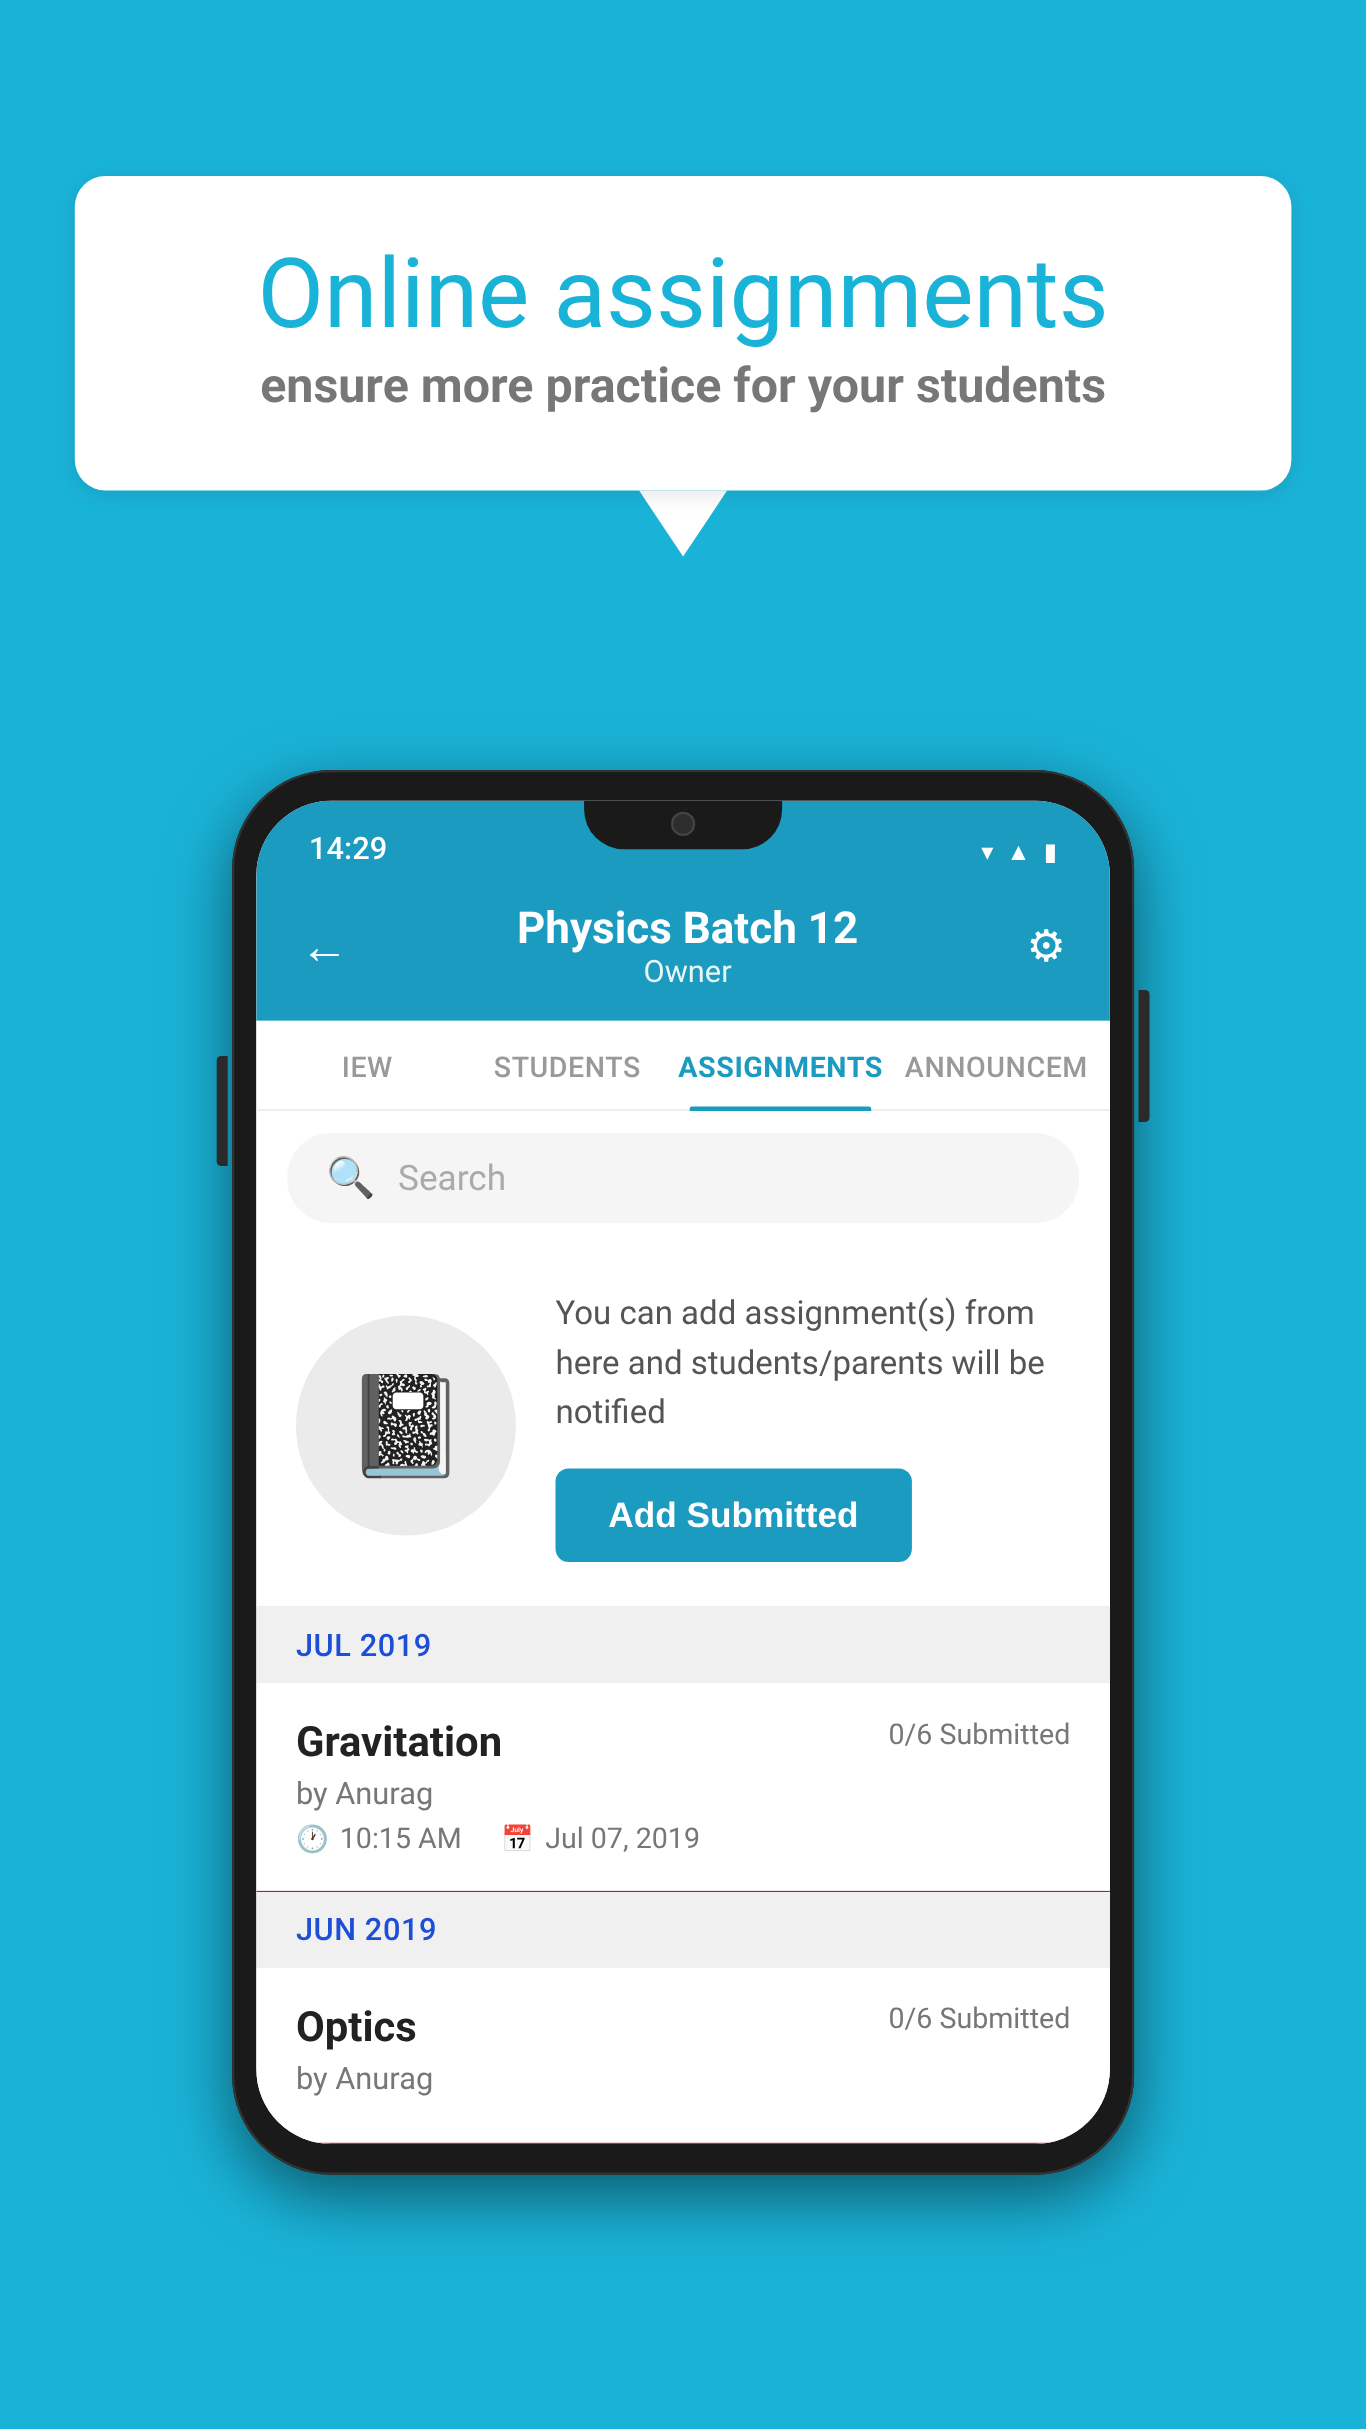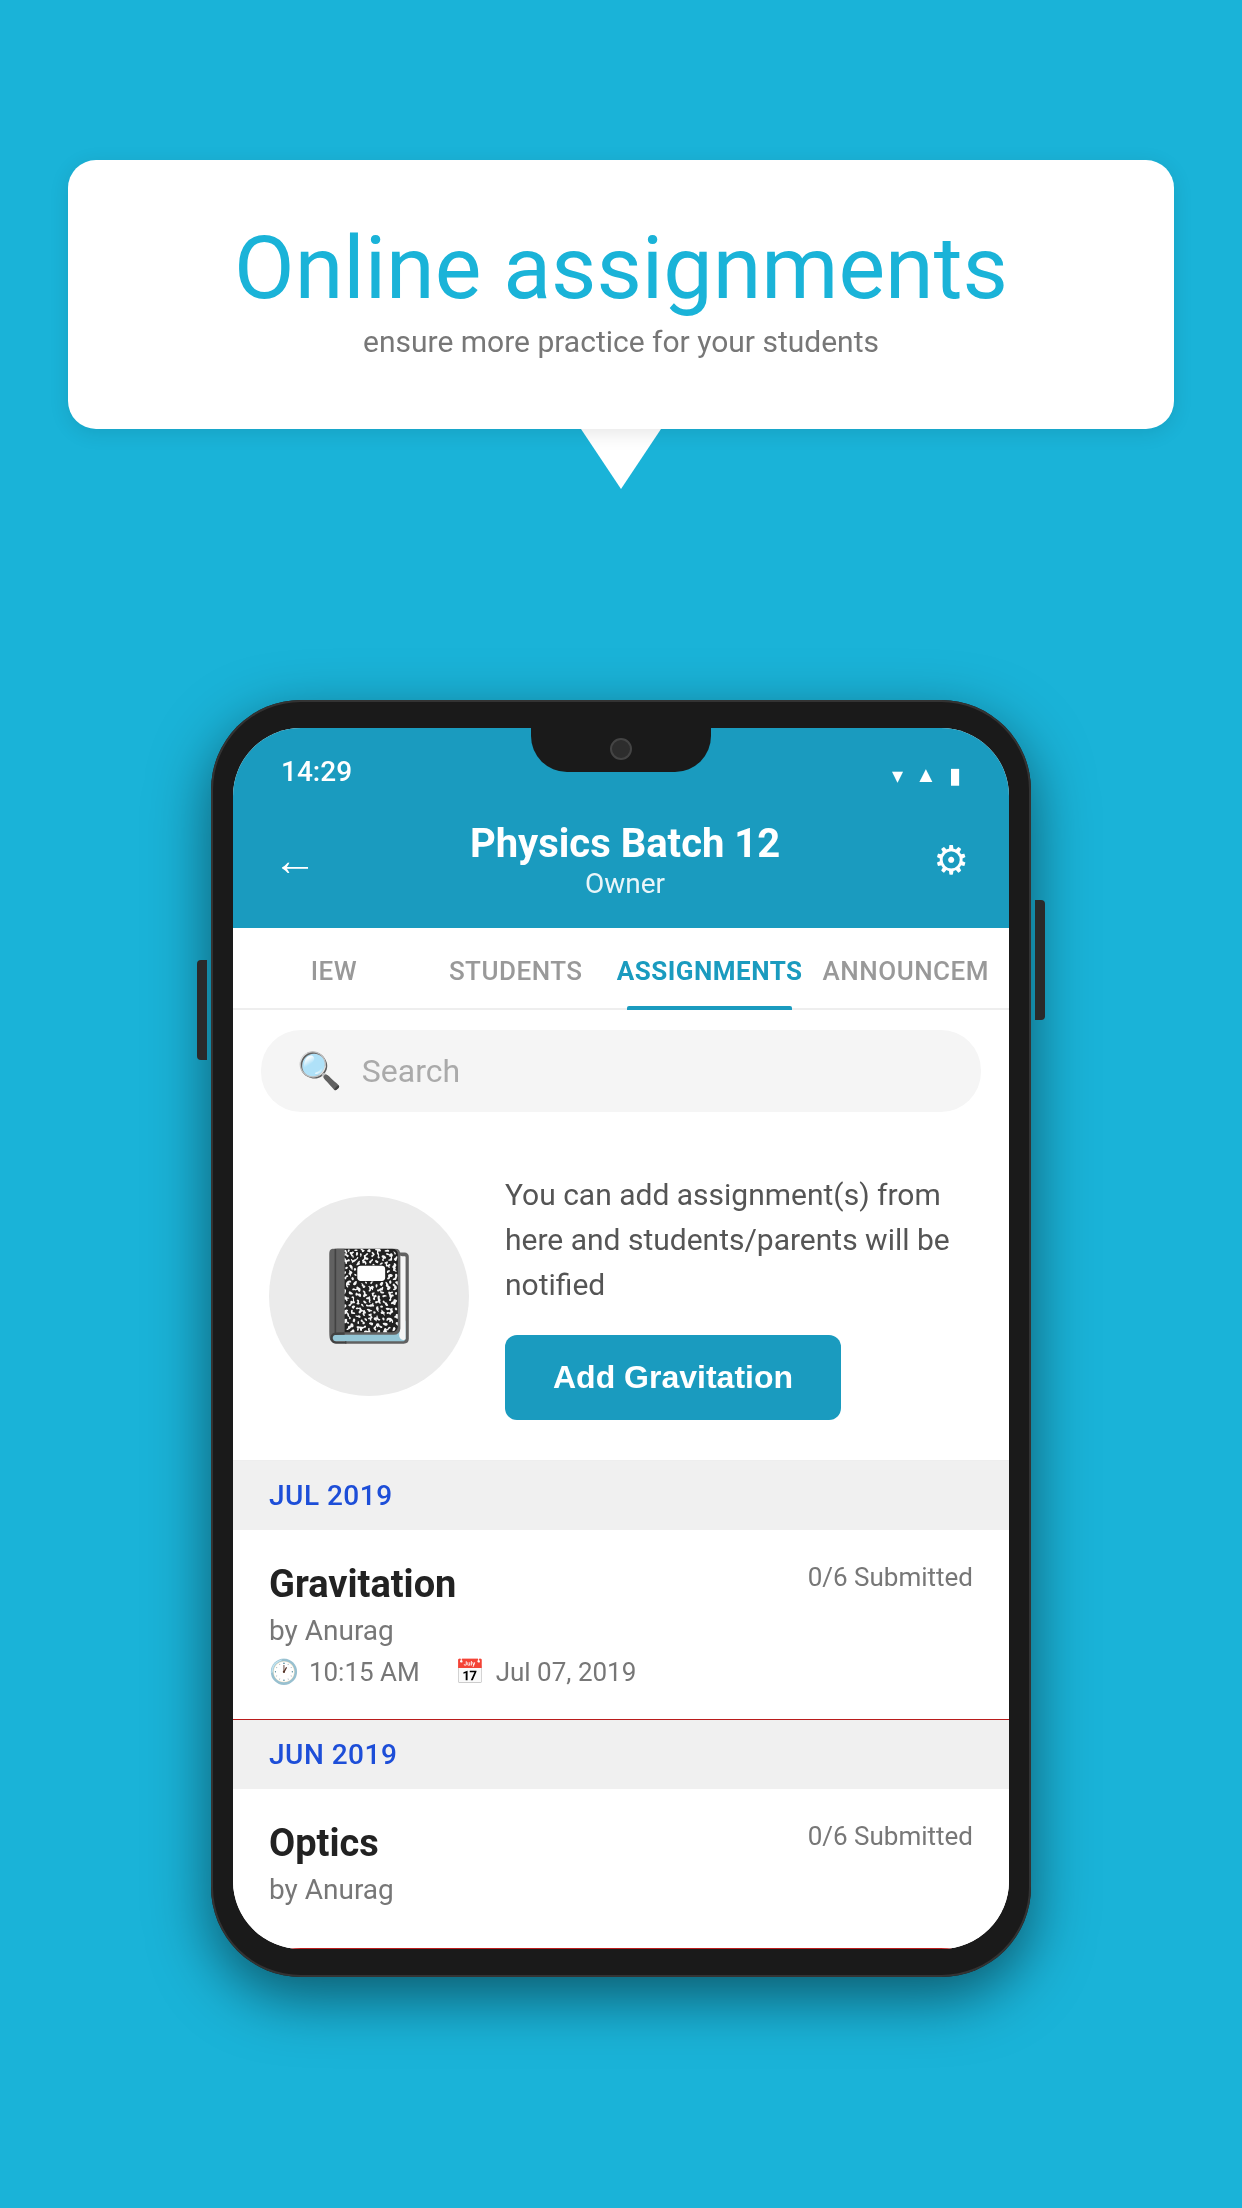--- a/index.html
+++ b/index.html
@@ -36,23 +36,23 @@
 
     .speech-bubble-title {
       font-size: 88px;
       font-weight: 400;
       color: #1ab3d8;
       line-height: 1.1;
       margin-bottom: 7px;
     }
 
     .speech-bubble-subtitle {
-      font-size: 30px;
+      font-size: 44px;
       color: #777;
-      font-weight: 400;
+      font-weight: 700;
     }
 
     .speech-bubble-tail {
       width: 0;
       height: 0;
       border-left: 40px solid transparent;
       border-right: 40px solid transparent;
       border-top: 60px solid white;
       margin-top: 0;
     }
@@ -423,21 +423,21 @@
           <span class="search-placeholder">Search</span>
         </div>
       </div>
 
       <div class="info-section">
         <div class="info-icon-circle">
           <span class="notebook-icon">📓</span>
         </div>
         <div class="info-text-area">
           <div class="info-description">You can add assignment(s) from here and students/parents will be notified</div>
-          <button class="add-assignment-btn">Add Gravitation</button>
+          <button class="add-assignment-btn">Add Submitted</button>
         </div>
       </div>
 
       <div class="month-separator">JUL 2019</div>
 
       <div class="assignment-item">
         <div class="assignment-row1">
           <span class="assignment-name">Gravitation</span>
           <span class="assignment-status">0/6 Submitted</span>
         </div>

